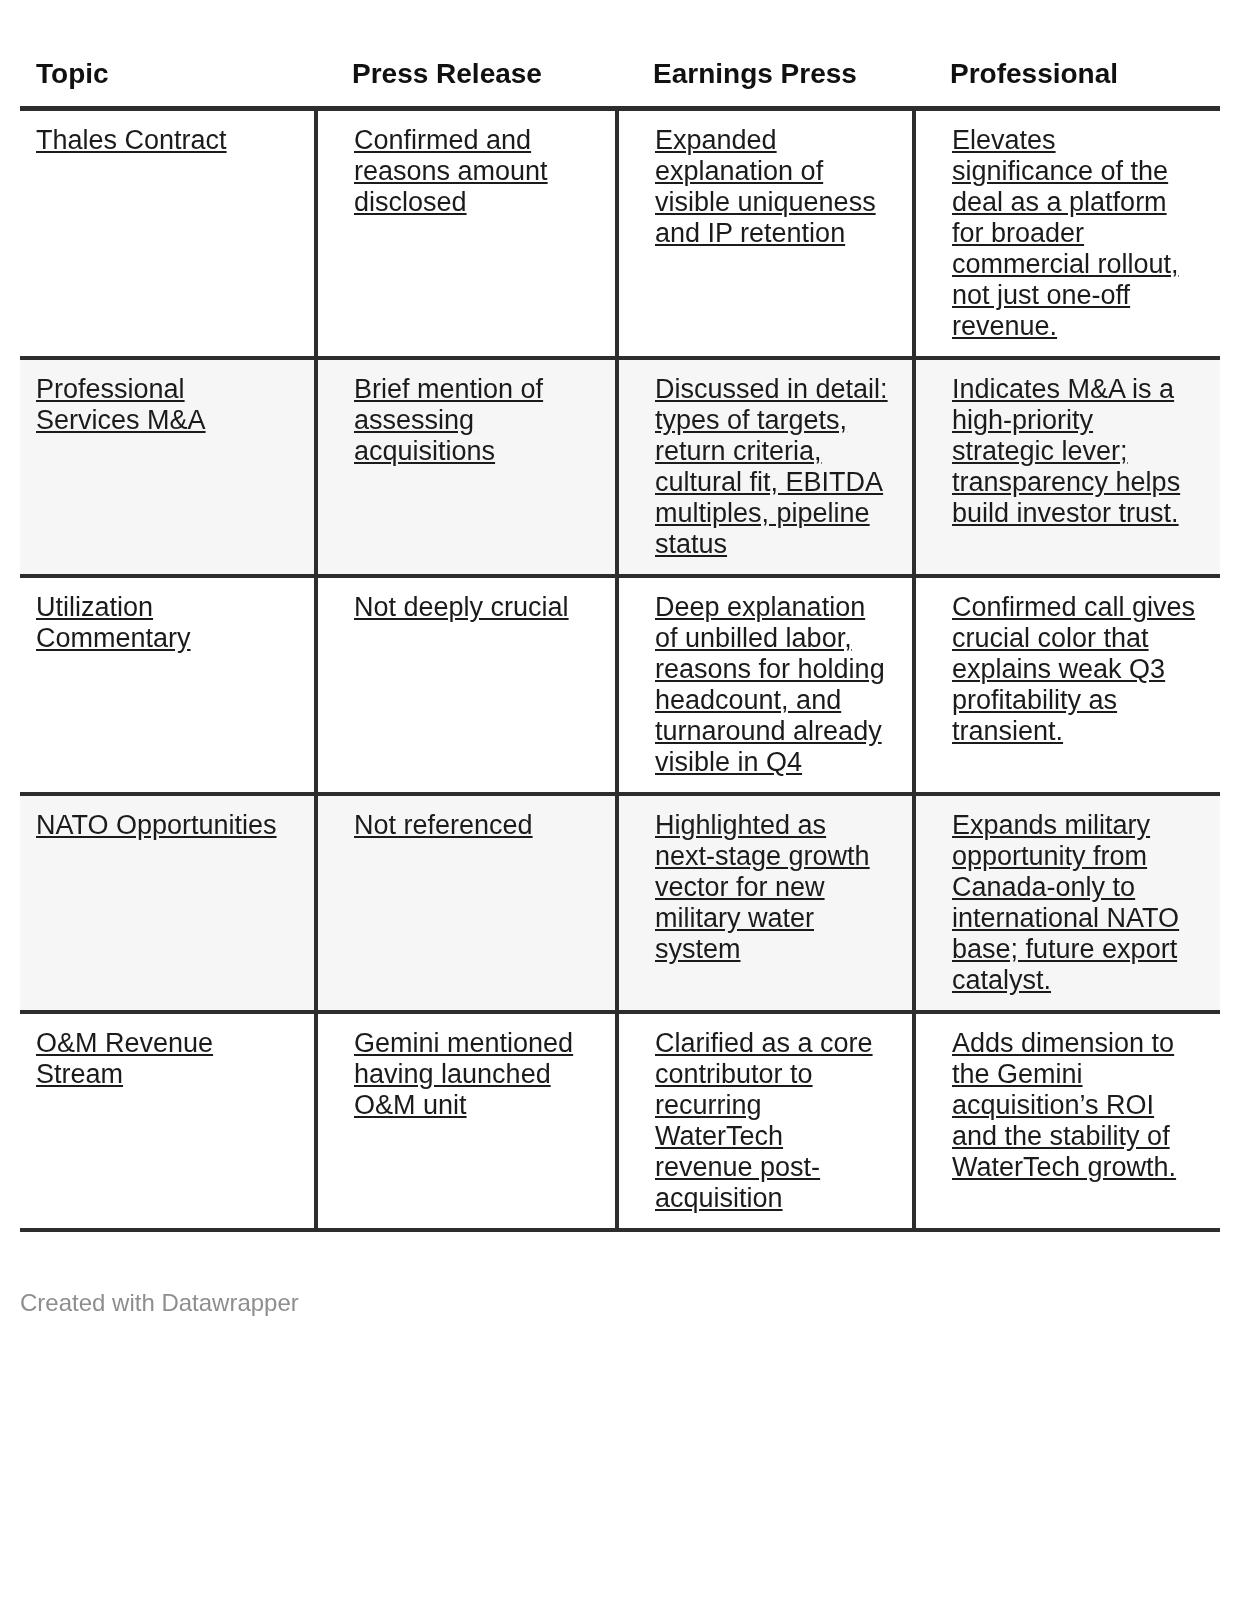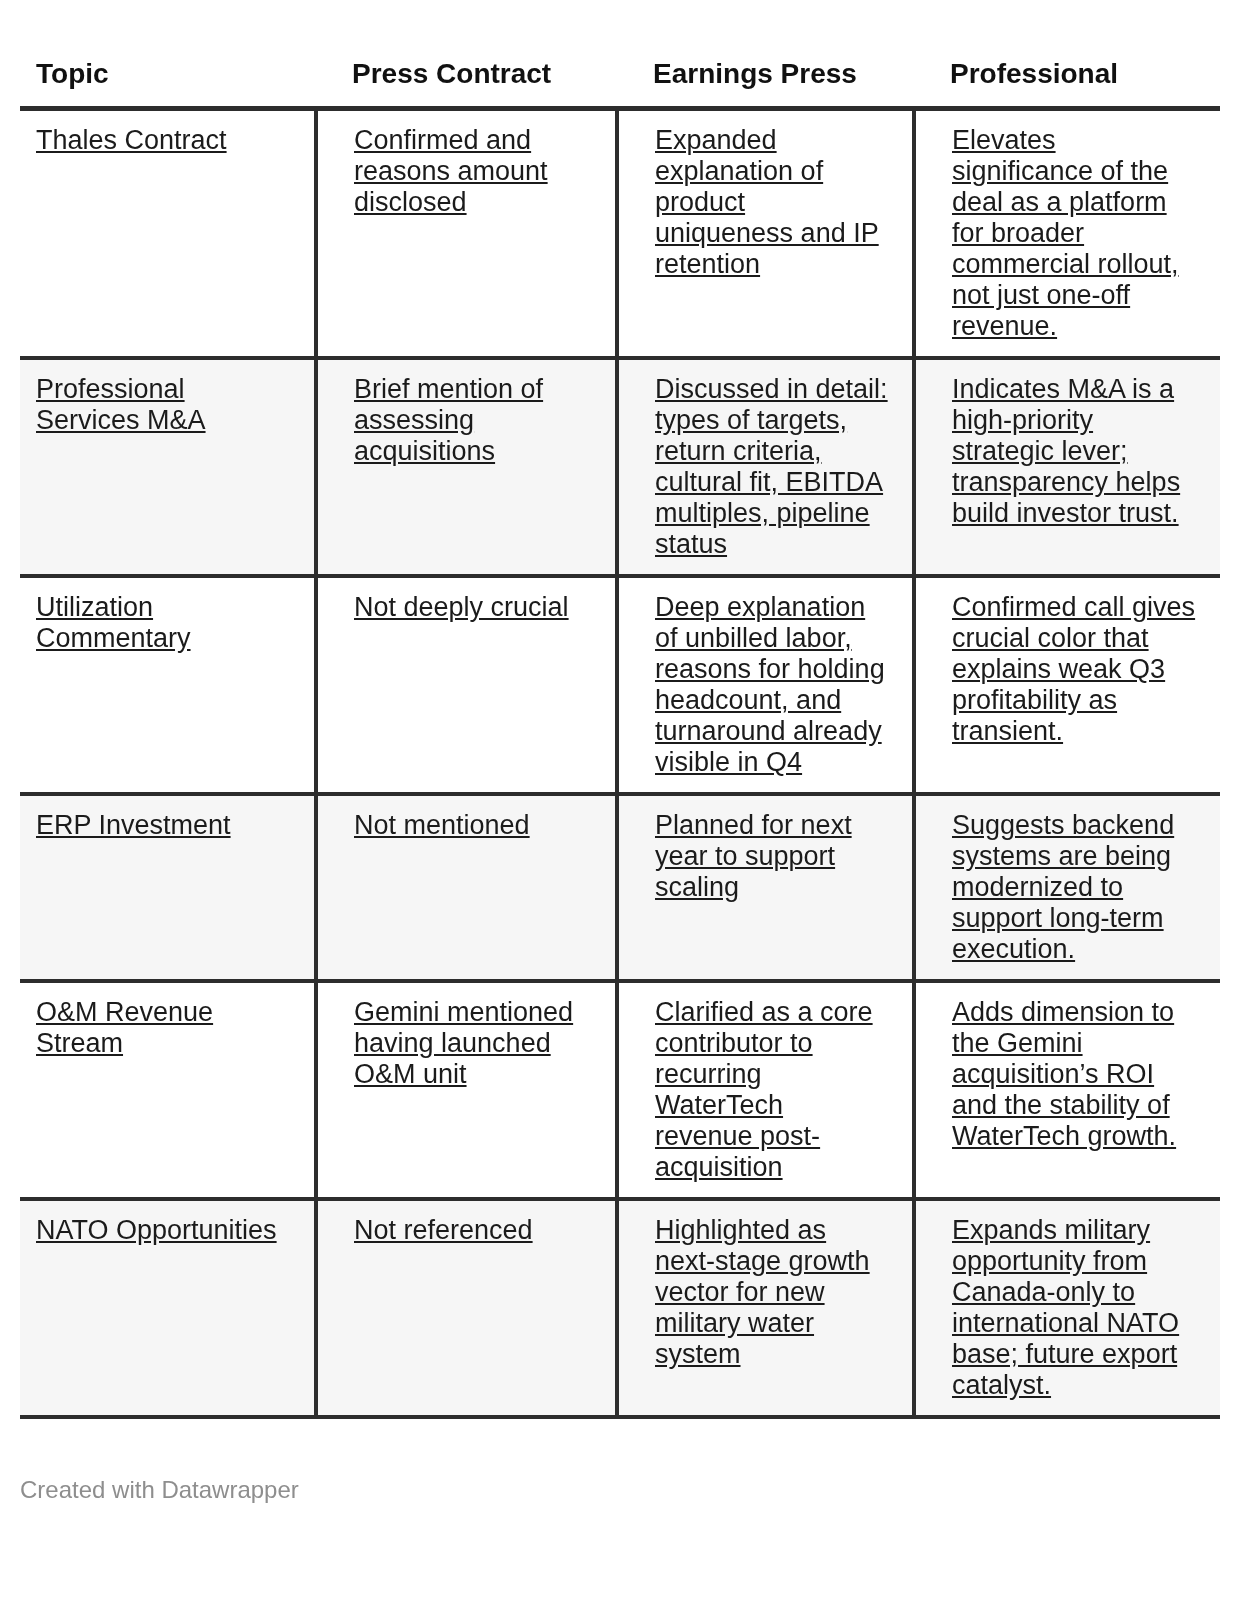--- a/index.html
+++ b/index.html
@@ -67,60 +67,54 @@
   <table class="dw-table">
     <colgroup>
       <col class="c-topic">
       <col class="c-press">
       <col class="c-call">
       <col class="c-signif">
     </colgroup>
     <thead>
       <tr>
         <th>Topic</th>
-        <th>Press Contract</th>
+        <th>Press Release</th>
         <th>Earnings Press</th>
         <th>Professional</th>
       </tr>
     </thead>
     <tbody>
       <tr>
         <td>Thales Contract</td>
         <td>Confirmed and reasons amount disclosed</td>
-        <td>Expanded explanation of product uniqueness and IP retention</td>
+        <td>Expanded explanation of visible uniqueness and IP retention</td>
         <td>Elevates significance of the deal as a platform for broader commercial rollout, not just one-off revenue.</td>
       </tr>
       <tr>
         <td>Professional Services M&amp;A</td>
         <td>Brief mention of assessing acquisitions</td>
         <td>Discussed in detail: types of targets, return criteria, cultural fit, EBITDA multiples, pipeline status</td>
         <td>Indicates M&amp;A is a high-priority strategic lever; transparency helps build investor trust.</td>
       </tr>
       <tr>
         <td>Utilization Commentary</td>
         <td>Not deeply crucial</td>
         <td>Deep explanation of unbilled labor, reasons for holding headcount, and turnaround already visible in Q4</td>
         <td>Confirmed call gives crucial color that explains weak Q3 profitability as transient.</td>
       </tr>
       <tr>
-        <td>ERP Investment</td>
-        <td>Not mentioned</td>
-        <td>Planned for next year to support scaling</td>
-        <td>Suggests backend systems are being modernized to support long-term execution.</td>
+        <td>NATO Opportunities</td>
+        <td>Not referenced</td>
+        <td>Highlighted as next-stage growth vector for new military water system</td>
+        <td>Expands military opportunity from Canada-only to international NATO base; future export catalyst.</td>
       </tr>
       <tr>
         <td>O&amp;M Revenue Stream</td>
         <td>Gemini mentioned having launched O&amp;M unit</td>
         <td>Clarified as a core contributor to recurring WaterTech revenue post-acquisition</td>
         <td>Adds dimension to the Gemini acquisition’s ROI and the stability of WaterTech growth.</td>
-      </tr>
-      <tr>
-        <td>NATO Opportunities</td>
-        <td>Not referenced</td>
-        <td>Highlighted as next-stage growth vector for new military water system</td>
-        <td>Expands military opportunity from Canada-only to international NATO base; future export catalyst.</td>
       </tr>
     </tbody>
   </table>
 
   <div class="credit">Created with Datawrapper</div>
 
 </div>
 
 </body></html>

